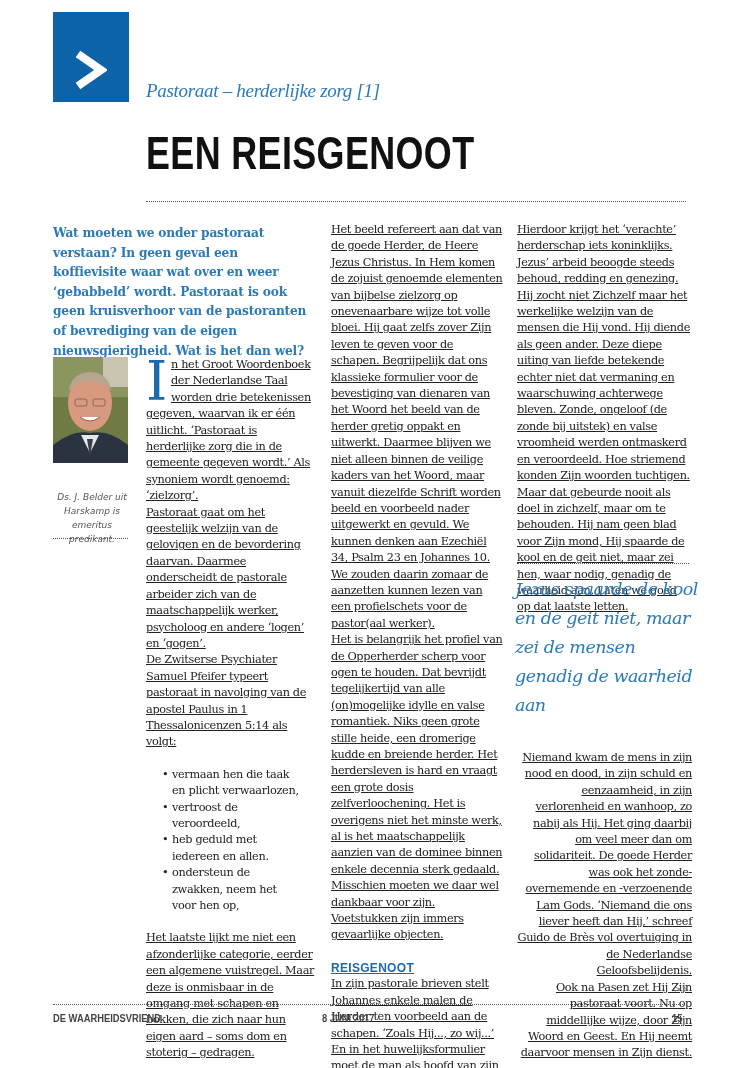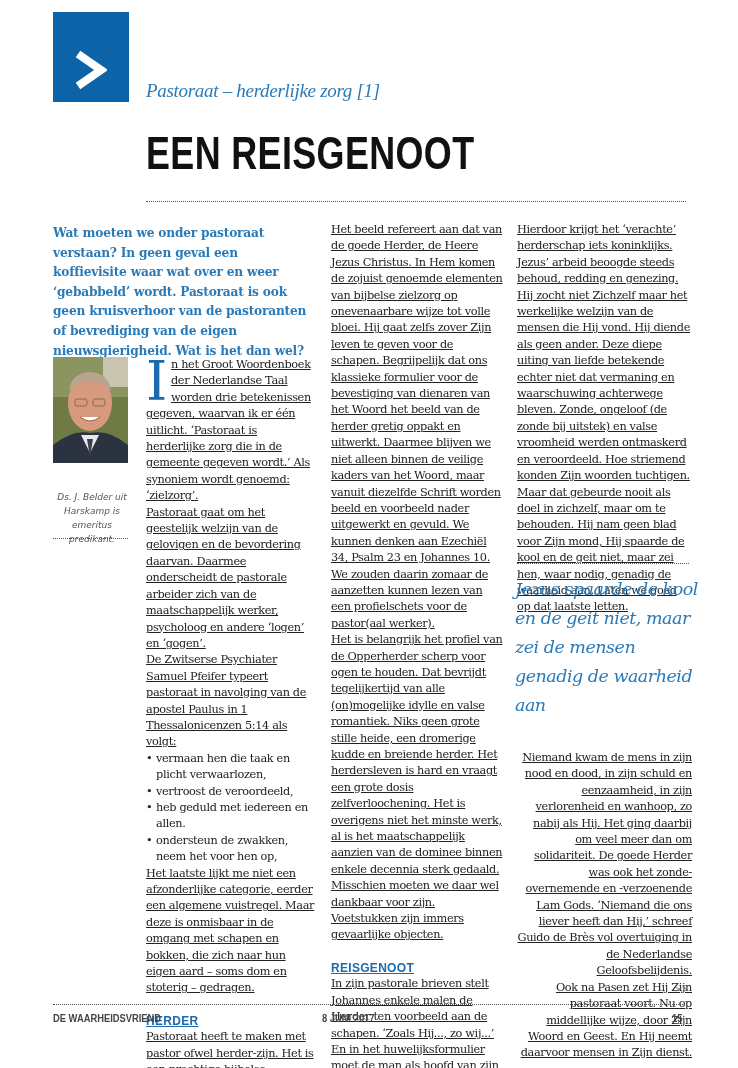--- a/index.html
+++ b/index.html
@@ -7,21 +7,21 @@
   .blue-box { position: absolute; left: 53px; top: 12px; width: 76px; height: 90px; background: #0c63a8; }
   .blue-box svg { position: absolute; left: 20px; top: 38px; }
   .kicker { position: absolute; left: 146px; top: 80px; font-family: Liberation Serif, serif; font-size: 19px; color: #2a7ab8; letter-spacing: -0.3px; font-style: italic; }
   .title { position: absolute; left: 146px; top: 130px; font-family: "Liberation Sans", sans-serif; font-weight: 700; font-size: 46px; letter-spacing: 0.5px; transform: scaleX(0.78); transform-origin: left top; color: #111; line-height: 1; }
   .rule { position: absolute; border-top: 1px dotted #555; height: 0; }
   .intro { position: absolute; left: 53px; top: 224px; width: 262px; font-family: "DejaVu Serif", serif; font-weight: 700; font-size: 12.2px; line-height: 19.6px; color: #2a7ab8; letter-spacing: -0.2px; }
   .photo { position: absolute; left: 53px; top: 357px; width: 75px; height: 106px; overflow: hidden; background: #5d6b3c; }
   .caption { position: absolute; left: 53px; top: 490px; width: 78px; font-family: "DejaVu Sans", sans-serif; font-size: 9px; line-height: 14px; color: #555; font-style: italic; text-align: center; }
   .col { position: absolute; font-family: "DejaVu Serif", serif; font-size: 11.3px; line-height: 16.4px; color: #222; letter-spacing: -0.35px; }
   .col p { margin: 0; text-decoration: underline; }
-  .col ul { margin: 0; padding: 0; list-style: none; }
+  .col ul { margin: 16px; padding: 0; list-style: none; }
   .col li { padding-left: 10px; text-indent: -10px; }
   .col li::before { content: "\2022"; display: inline-block; width: 10px; text-indent: 0; }
   .dropcap { float: left; font-size: 54px; line-height: 46px; color: #1a6aad; margin: 2px 4px 0 0; font-family: "DejaVu Serif", serif; }
   .subhead { font-family: "Liberation Sans", sans-serif; font-weight: 700; font-size: 12px; color: #1a6aad; margin-top: 16px !important; letter-spacing: 0.3px; }
   .pullquote { position: absolute; left: 515px; top: 575px; width: 190px; text-align: left; font-family: "DejaVu Serif", serif; font-style: italic; font-size: 17.5px; line-height: 29px; color: #2a7ab8; letter-spacing: -0.5px; }
   .more { position: absolute; left: 674px; top: 984px; font-family: "DejaVu Sans", sans-serif; font-size: 9px; color: #777; }
   .footer { position: absolute; top: 1012px; font-family: "Liberation Sans", sans-serif; font-weight: 700; font-size: 11px; color: #444; transform: scaleX(0.85); transform-origin: left top; }
 </style>
 </head>
 <body>

